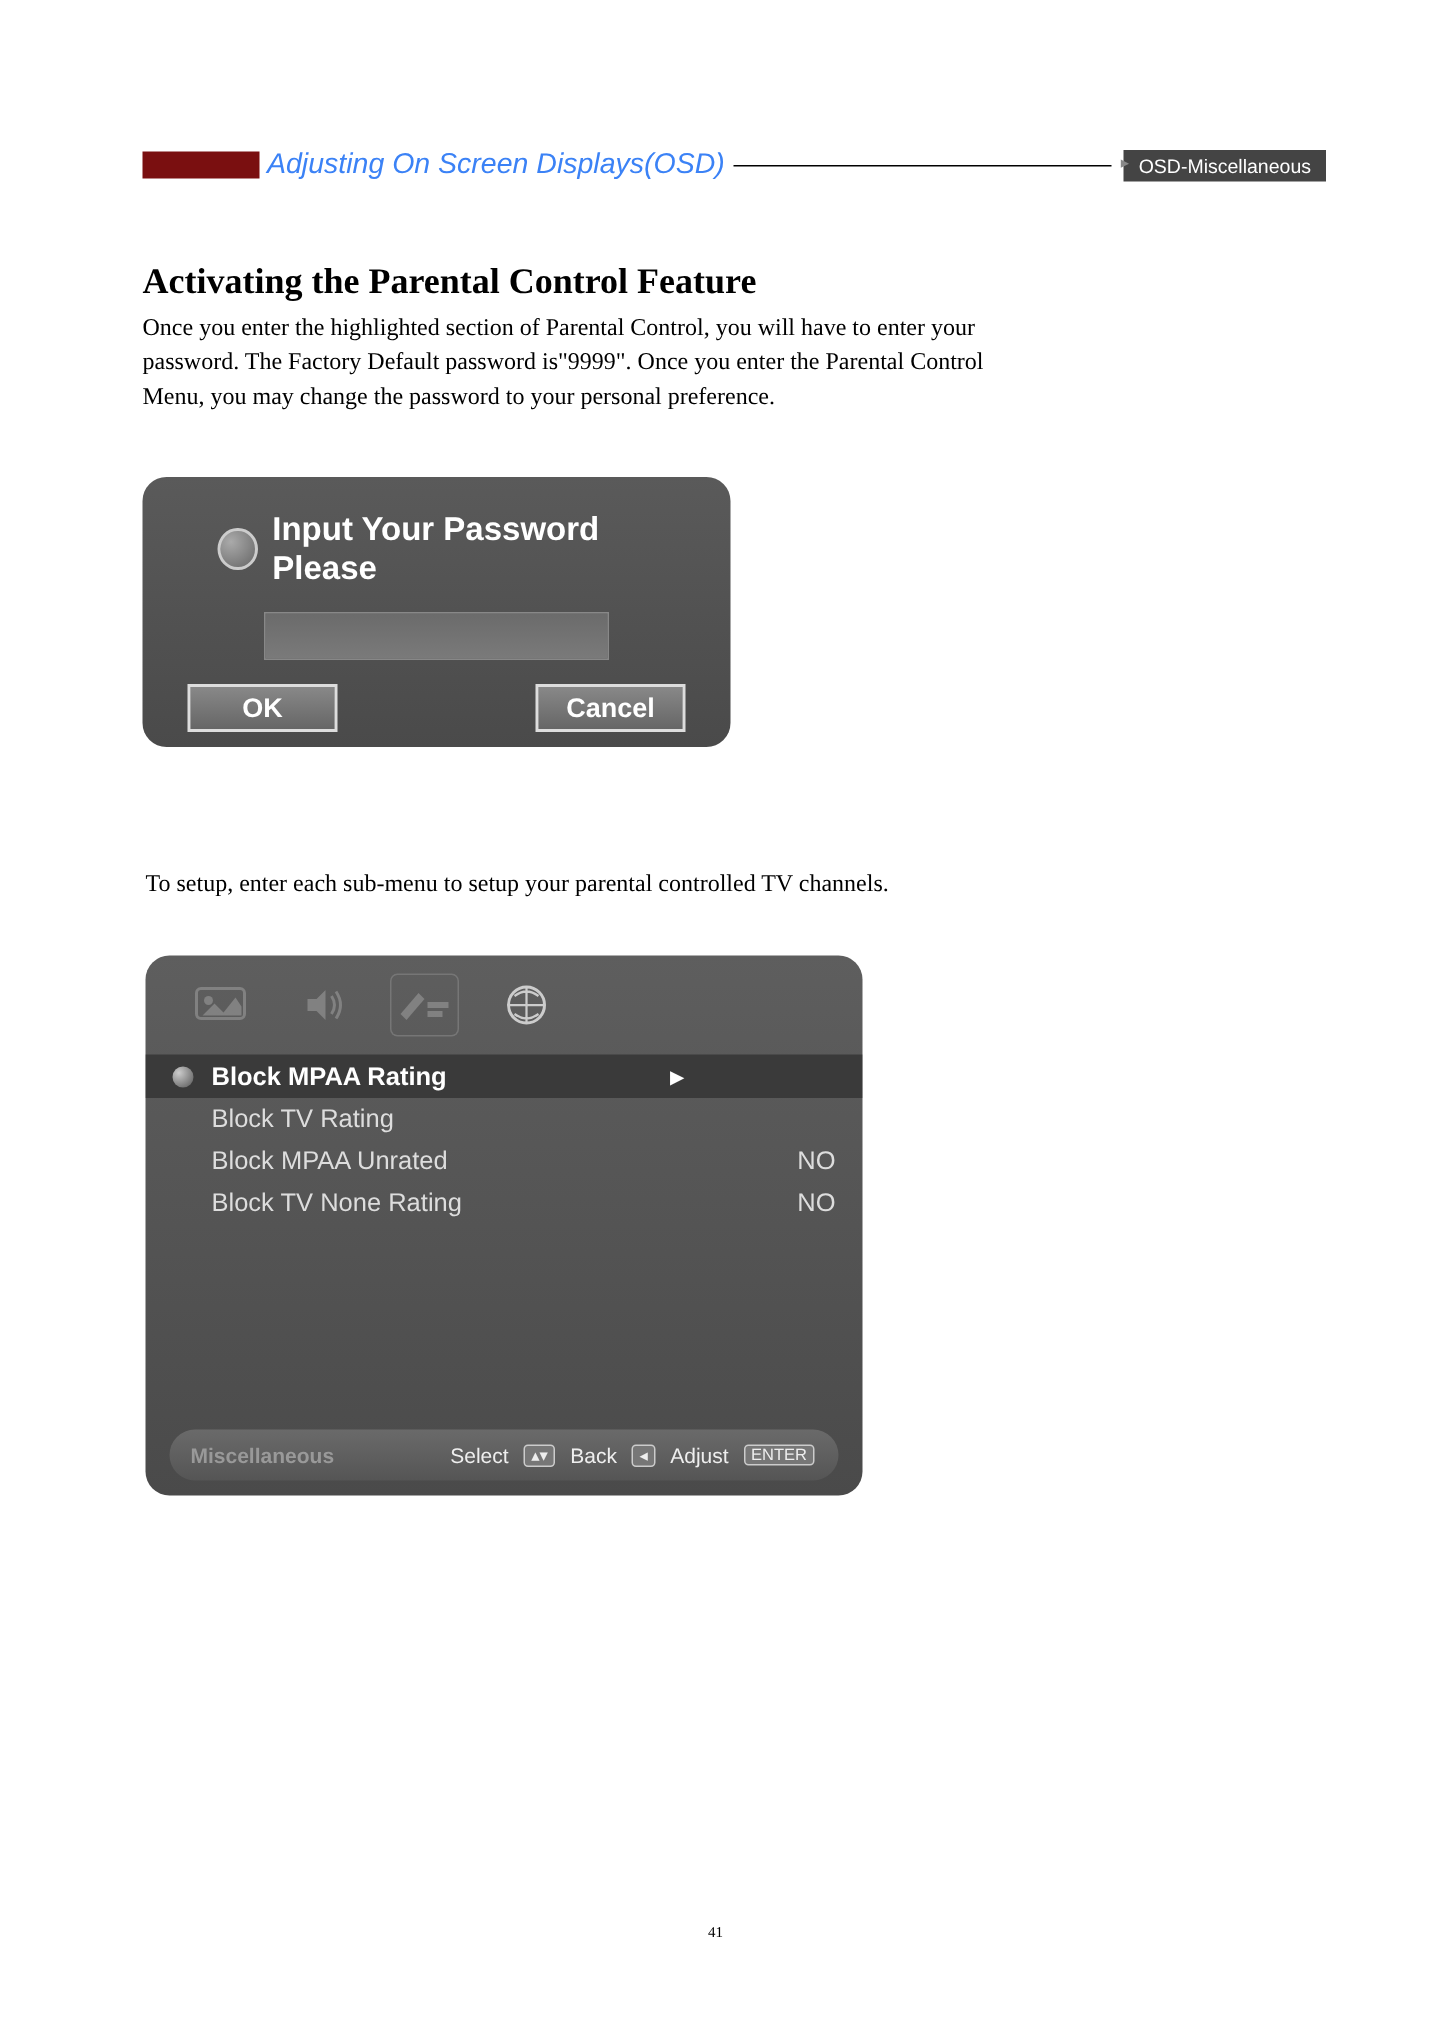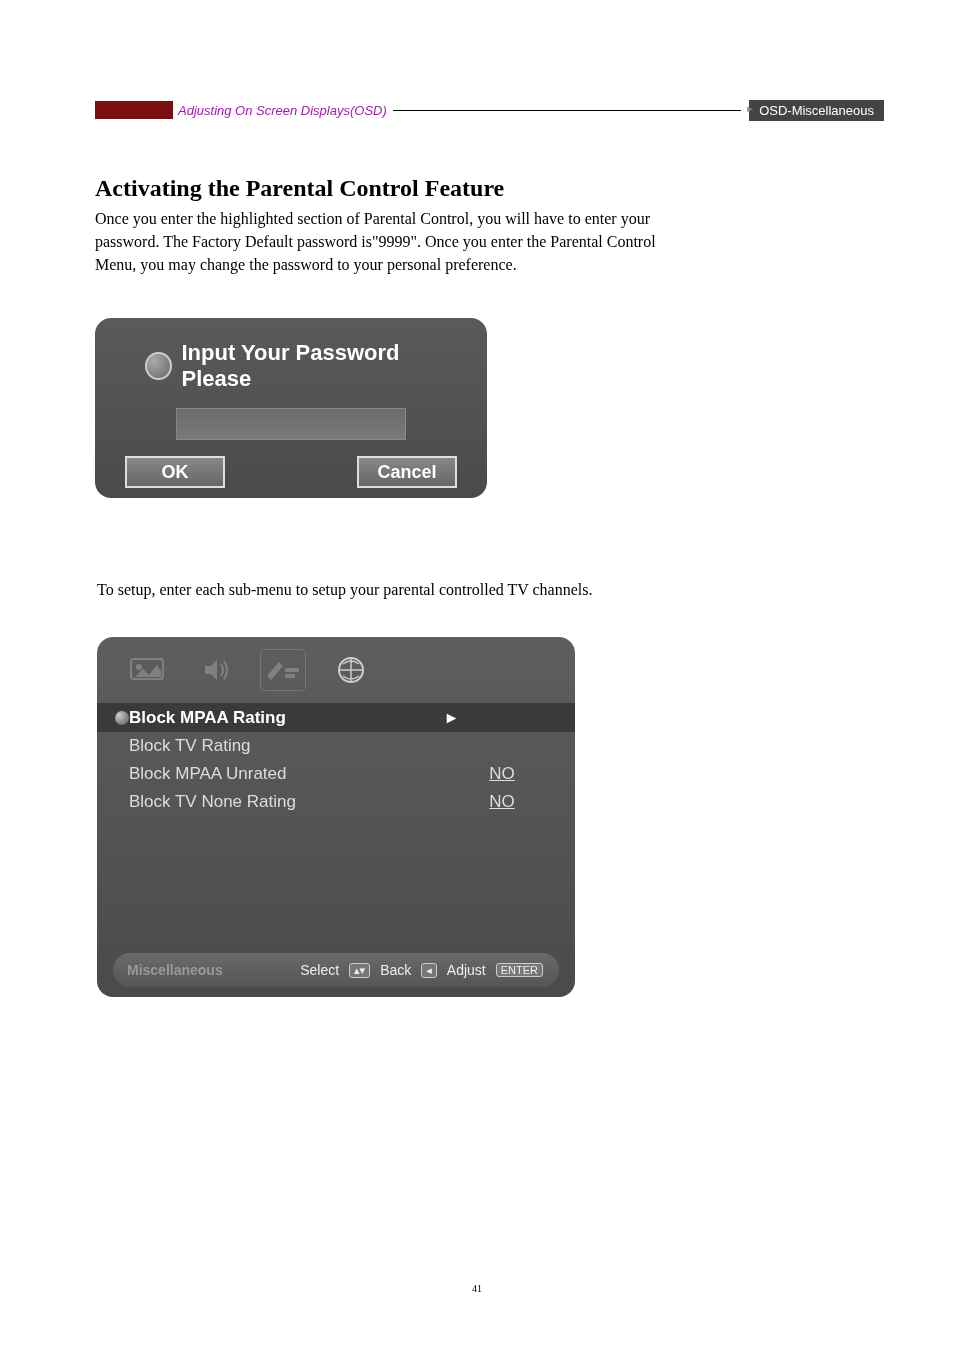--- a/index.html
+++ b/index.html
@@ -21,22 +21,22 @@
       align-items: center;
     }
     .red-block {
       width: 78px;
       height: 18px;
       background: #7a0f10;
       margin-right: 5px;
     }
     .breadcrumb-left {
       font-style: italic;
-      font-size: 13px;
-      color: #a21caf;
+      font-size: 19px;
+      color: #3b82f6;
       font-family: Arial, sans-serif;
     }
     .breadcrumb-line {
       flex: 1;
       height: 1px;
       background: #000;
       margin: 0 8px 0 6px;
     }
     .breadcrumb-badge {
       background: #444;
@@ -167,37 +167,37 @@
       border-radius: 4px;
     }
     .menu-list {
       padding: 0 0 0 0;
     }
     .menu-row {
       display: flex;
       align-items: center;
       padding: 4px 18px;
       font-size: 17px;
-      gap: 0;
+      gap: 12px;
     }
     .menu-row.highlight {
       background: #3a3a3a;
       color: #fff;
       font-weight: bold;
     }
     .bullet {
       width: 14px;
       height: 14px;
       border-radius: 50%;
       background: radial-gradient(circle at 30% 30%, #ccc, #555);
       flex-shrink: 0;
     }
     .bullet.hidden { visibility: hidden; }
     .menu-label { flex: 1; }
-    .menu-value { width: 110px; text-align: center; text-decoration: underline; }
+    .menu-value { width: 110px; text-align: right; }
     .menu-arrow { width: 110px; text-align: left; }
     .osd-footer {
       position: absolute;
       bottom: 10px;
       left: 16px;
       right: 16px;
       height: 34px;
       background: linear-gradient(#6a6a6a, #555);
       border-radius: 18px;
       display: flex;

